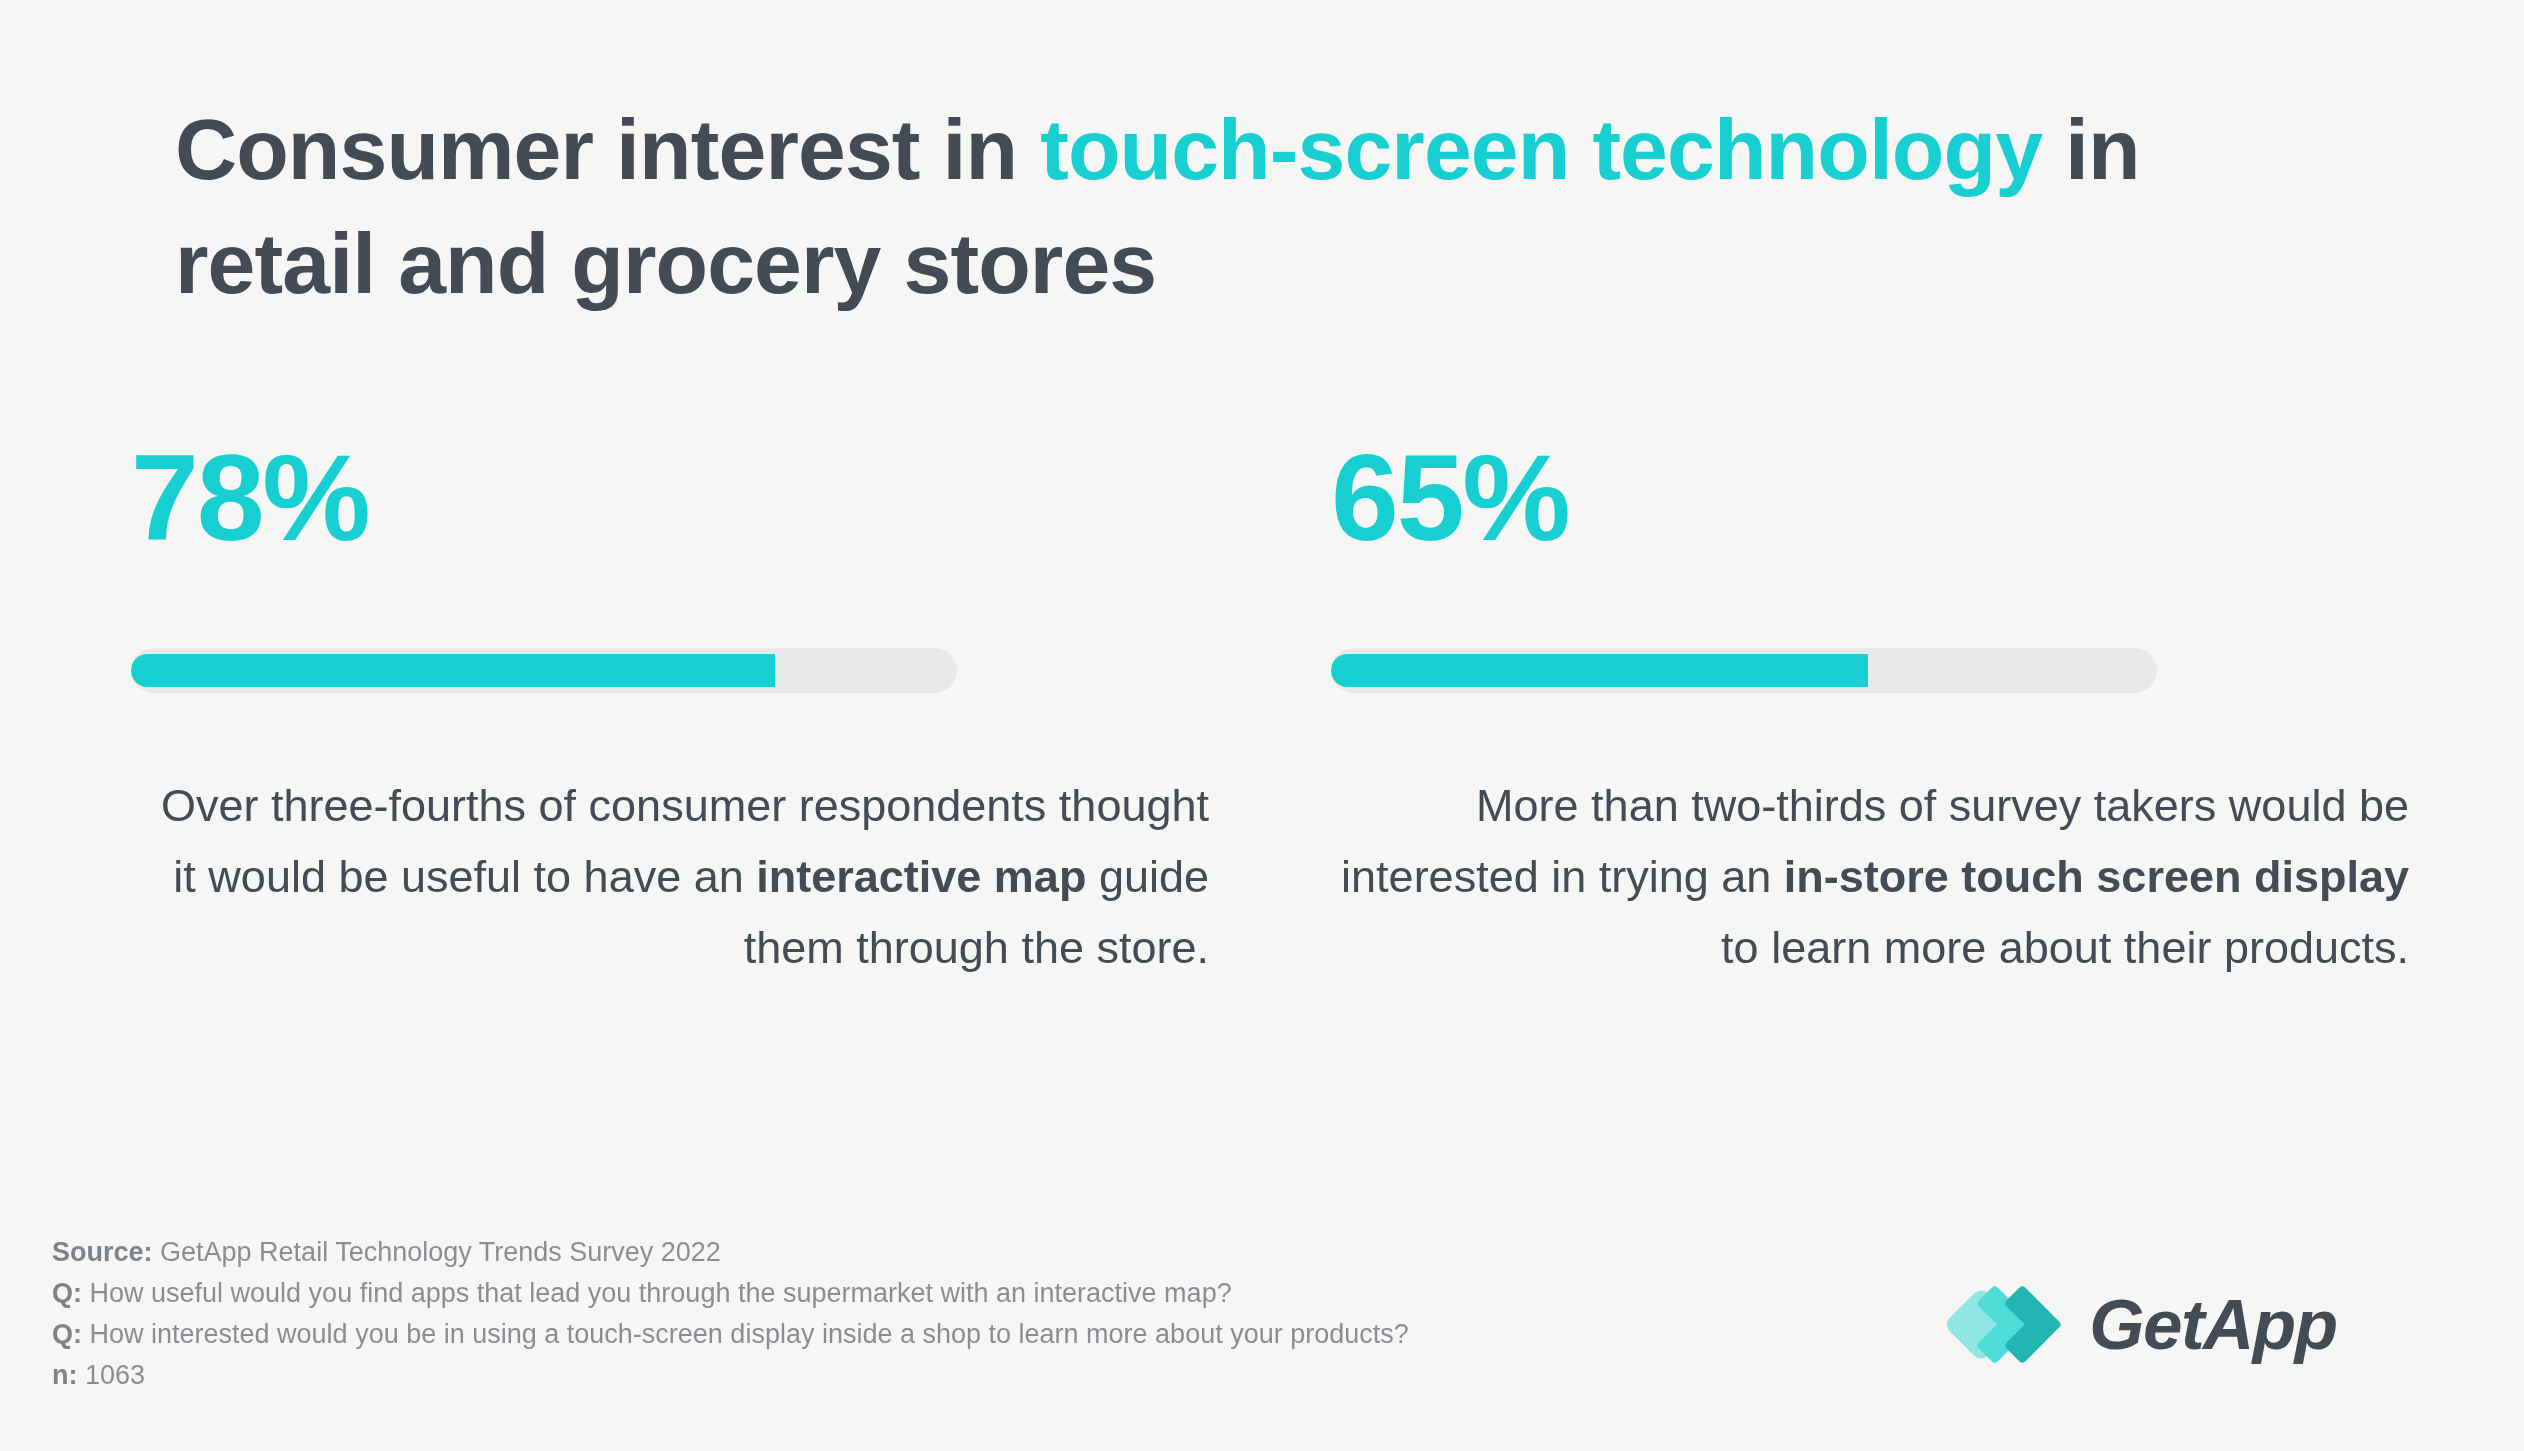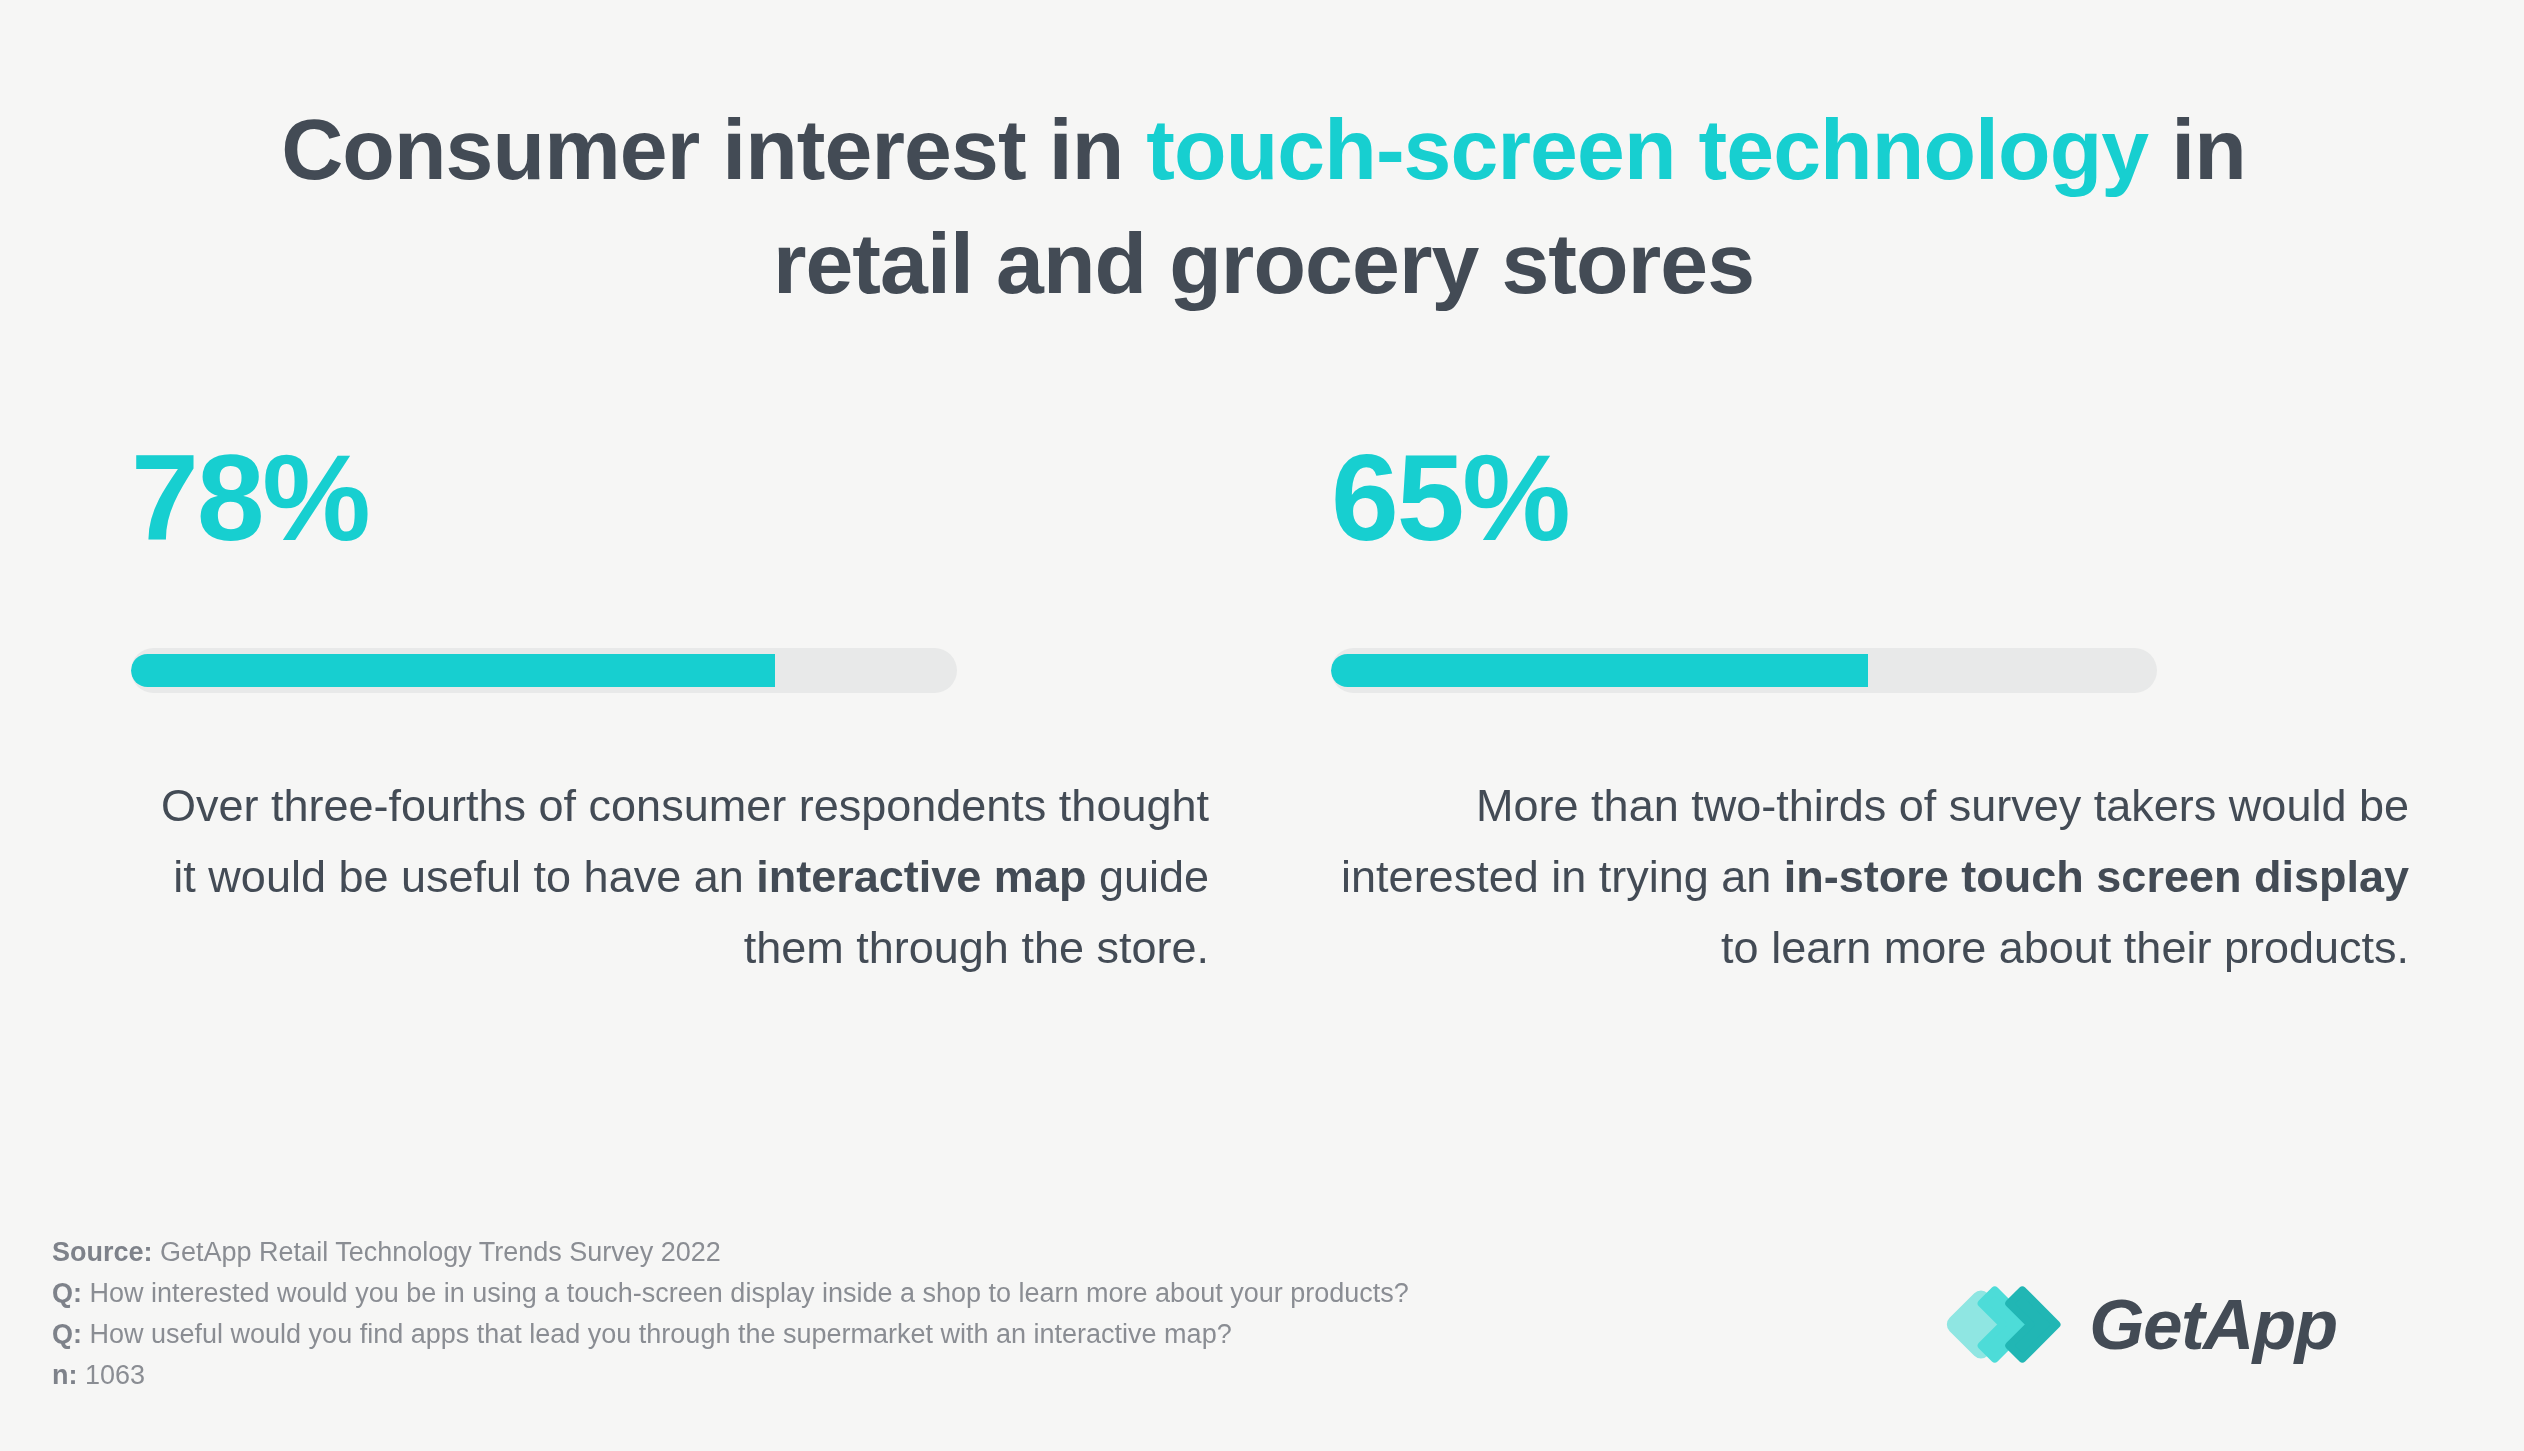--- a/index.html
+++ b/index.html
@@ -19,21 +19,20 @@
     overflow: hidden;
     box-sizing: border-box;
   }
 
   
   .title {
     position: absolute;
     left: 175px;
     top: 93px;
     width: 2177px;
-    text-align: center;
     font-size: 86px;
     line-height: 1.32;
     font-weight: 700;
     letter-spacing: -0.9px;
     color: #434B55;
     font-family: "Liberation Sans", sans-serif;
   }
   .title .hl { color: #17CFD0; }
 
   
@@ -165,22 +164,22 @@
       </div>
       <div class="desc">
         <span>More than two-thirds of survey takers would be interested in trying an </span><b>in-store touch screen display</b><span> to learn more about their products.</span>
       </div>
     </div>
 
   </div>
 
   <div class="footer">
     <div><span class="lbl">Source:</span><span> GetApp Retail Technology Trends Survey 2022</span></div>
+    <div><span class="lbl">Q:</span><span> How useful would you find apps that lead you through the supermarket with an interactive map?</span></div>
     <div><span class="lbl">Q:</span><span> How interested would you be in using a touch-screen display inside a shop to learn more about your products?</span></div>
-    <div><span class="lbl">Q:</span><span> How useful would you find apps that lead you through the supermarket with an interactive map?</span></div>
     <div><span class="lbl">n:</span><span> 1063</span></div>
   </div>
 
   <div class="logo">
     <div class="logo-mark">
       <svg viewBox="0 0 190 130" width="138" height="95" xmlns="http://www.w3.org/2000/svg" aria-hidden="true">
         <g>
           <rect id="mark-a" x="18" y="28" width="74" height="74" rx="13" ry="13" transform="rotate(45 55 65)" fill="#8fe6e2"></rect>
           <path id="mark-b" d="M74 18 L121 65 L74 112 L56 94 L85 65 L56 36 Z" stroke-linejoin="round" stroke-linecap="round" stroke-width="11" fill="#4ddcd8" stroke="#4ddcd8"></path>
           <path id="mark-c" d="M112 18 L159 65 L112 112 L94 94 L123 65 L94 36 Z" stroke-linejoin="round" stroke-linecap="round" stroke-width="11" fill="#21b6b4" stroke="#21b6b4"></path>

